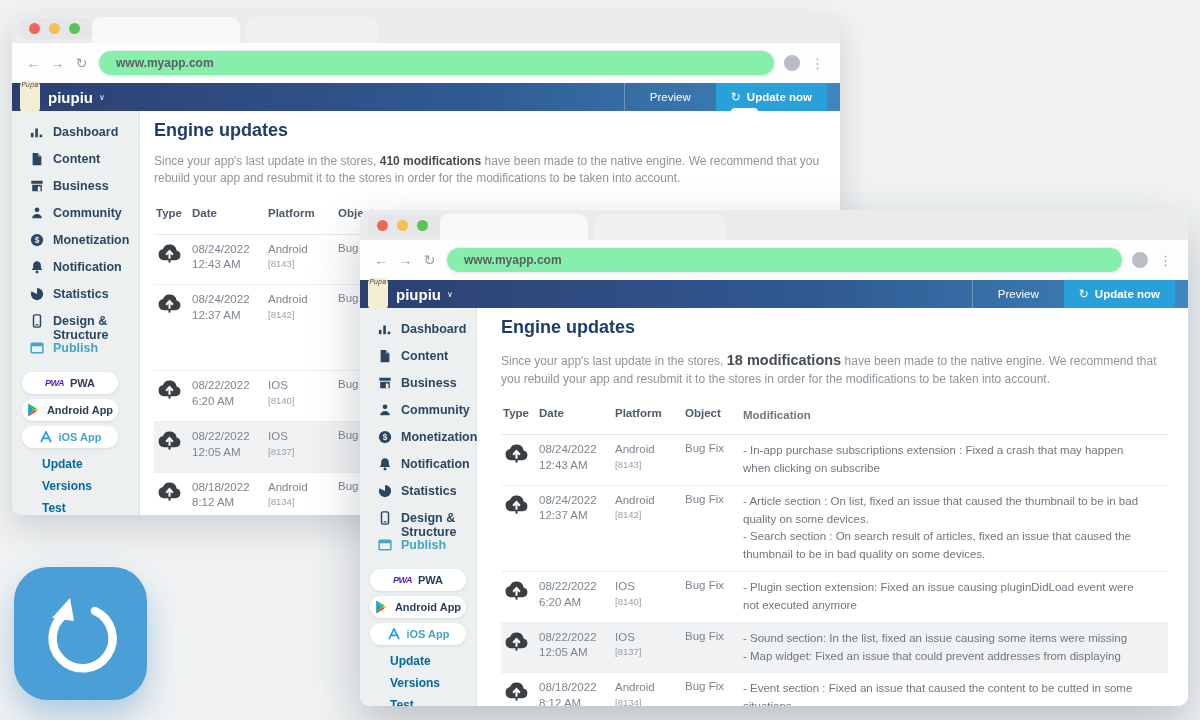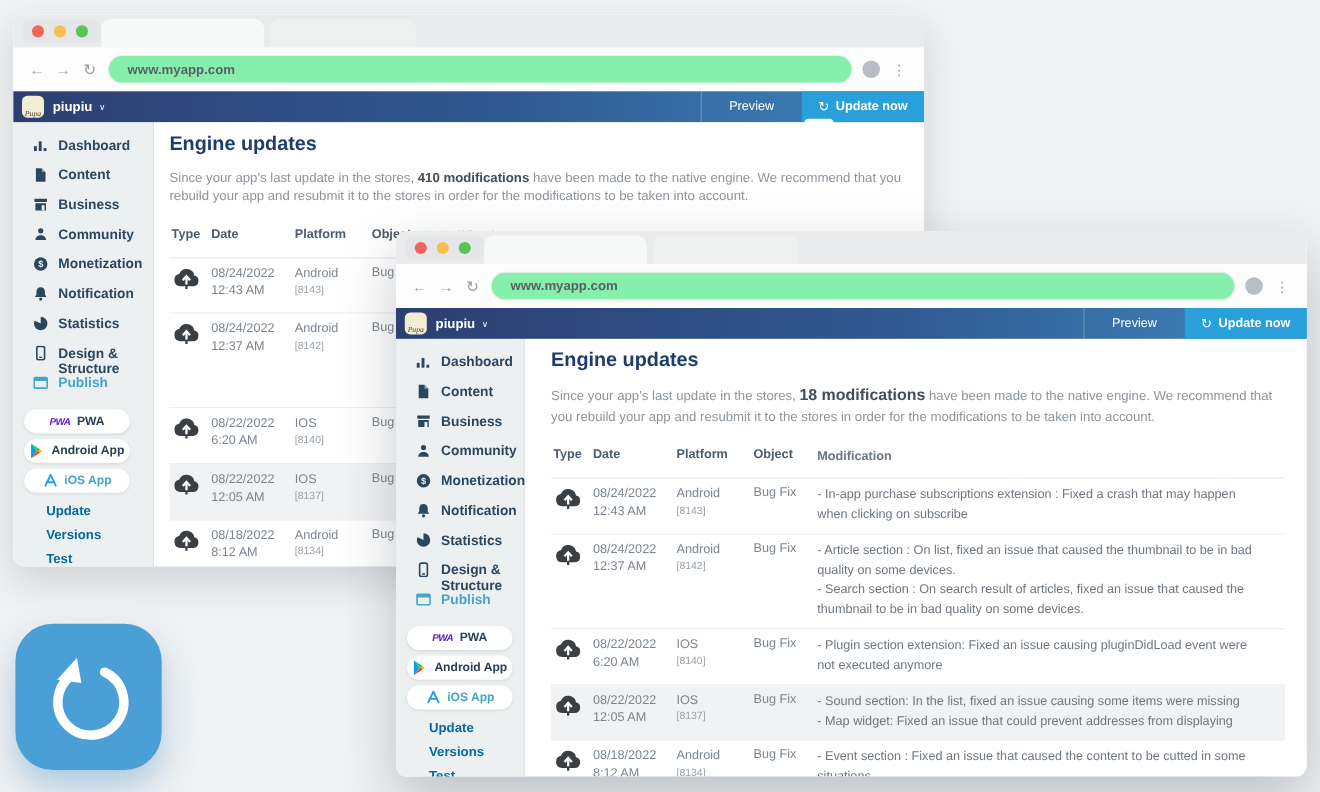--- a/index.html
+++ b/index.html
@@ -19,24 +19,24 @@
   .tab1 { left:80px;  width:148px; background:#f7f8f8; }
   .tab2 { left:234px; width:132px; background:#eff1f1; }
 
   .urlrow { height:40px; background:#fdfdfe; display:flex; align-items:center; padding:0 14px; gap:9px; }
   .navic { color:#9aa0a6; font-size:14px; width:15px; text-align:center; }
   .urlpill { flex:1; height:26px; background:#86efac; border:1px solid #eceeef; box-shadow:0 1px 2px rgba(0,0,0,.05); border-radius:13px; display:flex; align-items:center; padding:0 17px; font-size:12px; font-weight:bold; color:#5b6065; }
   .avatar { width:16px; height:16px; border-radius:50%; background:#b8bec3; flex-shrink:0; }
   .kebab { color:#9aa0a6; font-size:13px; padding:0 2px; }
 
   .navbar { height:28px; background:linear-gradient(90deg,#2d3f71 0%,#305992 55%,#3e87bd 100%); display:flex; align-items:center; padding-left:8px; color:#fff; position:relative; flex-shrink:0; }
-  .logo { width:20px; height:20px; border-radius:5px; background:#f3eed2; color:#4a4337; display:flex; align-items:flex-end; justify-content:center; font-family:Liberation Serif, serif; font-style:italic; font-size:7px; overflow:hidden; }
-  .appname { margin-left:8px; font-size:12px; font-weight:bold; }
+  .logo { width:20px; height:32px; border-radius:5px; background:#f3eed2; color:#4a4337; display:flex; align-items:flex-start; justify-content:center; font-family:Liberation Mono, monospace; font-style:italic; font-size:7px; overflow:hidden; }
+  .appname { margin-left:8px; font-size:15px; font-weight:bold; }
   .chev { margin-left:6px; font-size:8px; opacity:.95; }
-  .nav-right { position:absolute; right:0; top:0; height:100%; display:flex; align-items:stretch; }
+  .nav-right { position:absolute; right:13px; top:0; height:100%; display:flex; align-items:stretch; }
   .preview { display:flex; align-items:center; padding:0 25px; font-size:11.5px; border-left:1px solid rgba(255,255,255,.28); cursor:default; background:transparent; border-top:none;border-bottom:none;border-right:none; color:#fff; }
   .update-btn { display:flex; align-items:center; gap:6px; padding:0 15px; background:#2aa0da; color:#fff; font-size:11.5px; font-weight:bold; border:none; }
   .update-btn .ric { font-size:12px; font-weight:normal; }
 
   .wbody { display:flex; height:calc(100% - 98px); }
   .sidebar { width:128px; background:#edf0f1; border-right:1px solid #dfe3e4; padding-top:14px; flex-shrink:0; color:#2b4760; }
   .w-front .sidebar { width:117px; }
   .sitem { display:flex; gap:9px; padding-left:18px; height:27px; font-size:12.5px; font-weight:bold; }
   .icn { width:14px; height:14px; flex-shrink:0; }
   .teal { color:#45a5c5; }

